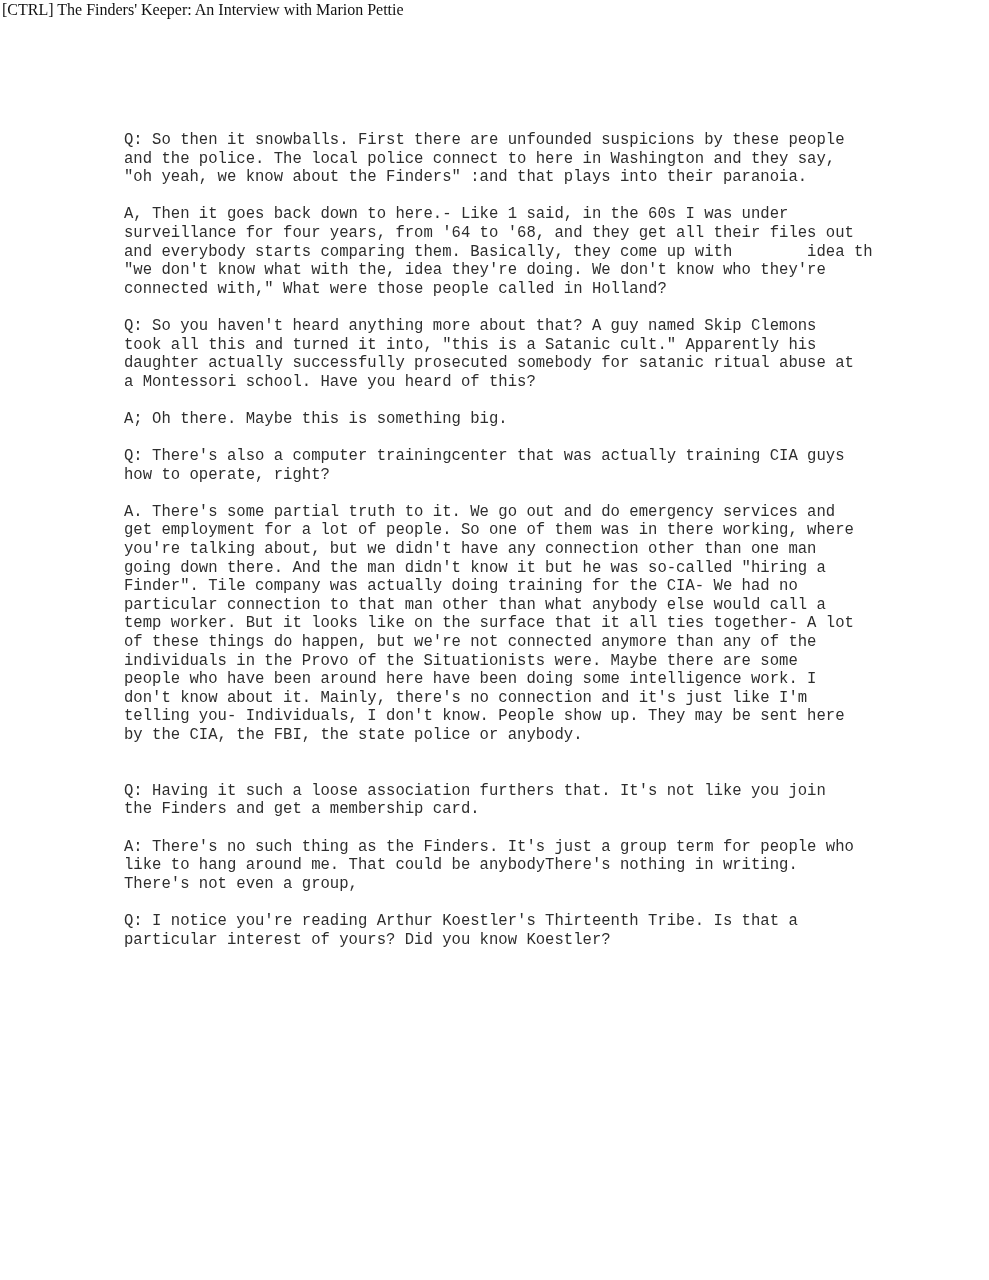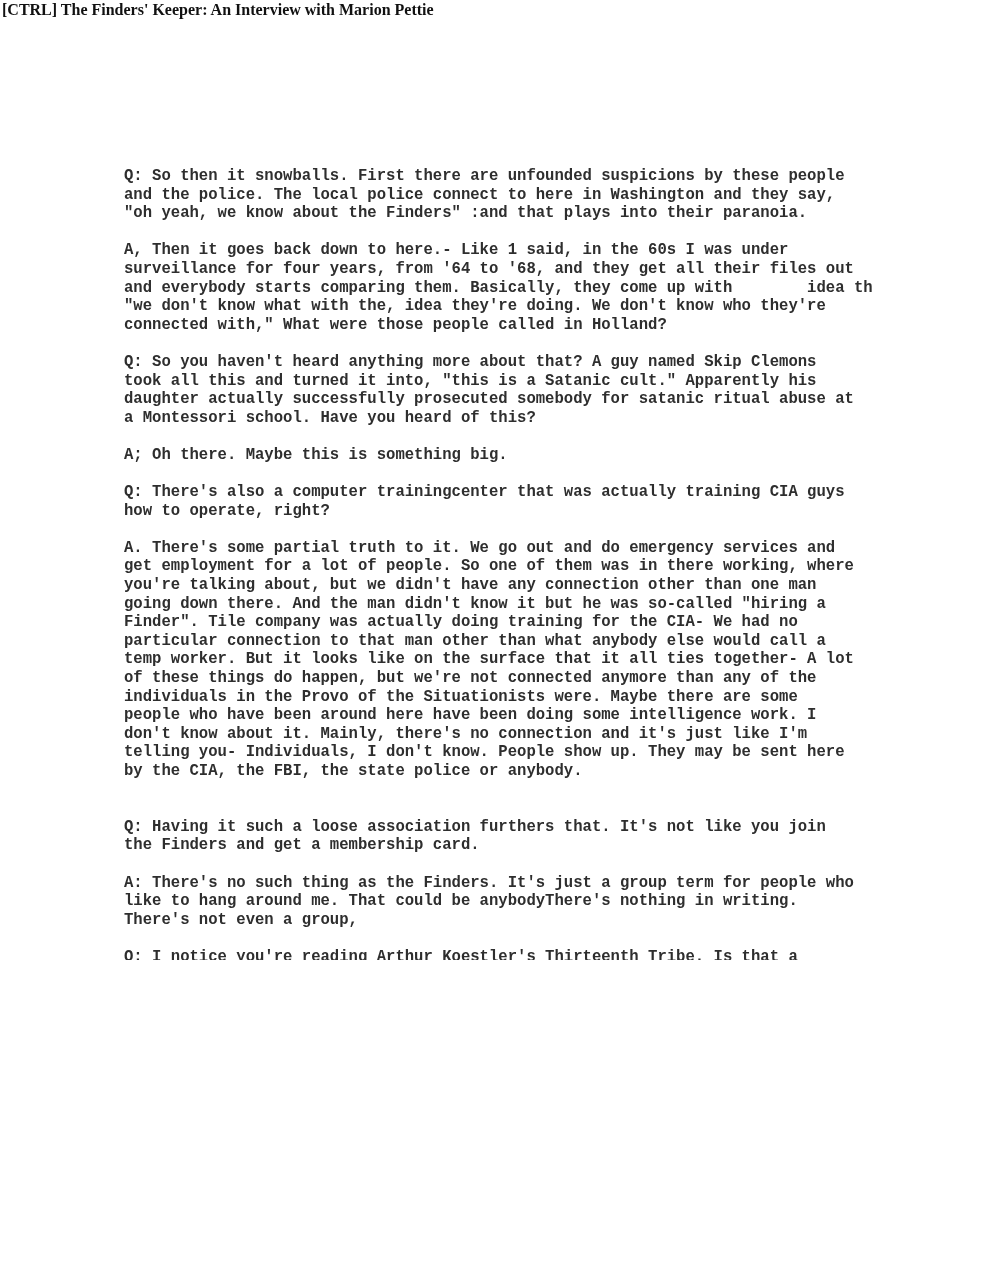--- a/index.html
+++ b/index.html
@@ -6,40 +6,38 @@
     margin: 0;
     padding: 0;
     background: #ffffff;
   }
   .page {
     position: relative;
     width: 989px;
     height: 960px;
     background: #ffffff;
     overflow: hidden;
-    font-weight: bold;
   }
   .doc-header {
     position: absolute;
     left: 2px;
     top: 1px;
     font-family: "Liberation Serif", serif;
     font-size: 16px;
     color: #111111;
     white-space: nowrap;
   }
   .doc-body {
     position: absolute;
     left: 124px;
     top: 131px;
     font-family: "Liberation Mono", "DejaVu Sans Mono", monospace;
     font-size: 15.6px;
     line-height: 18.6px;
     color: #2e2e2e;
-    margin-top: 36px;
   }
   .para {
     white-space: pre;
     margin: 0 0 18.6px 0;
   }
   .para.extra-gap {
     margin-bottom: 37.2px;
   }
   .doc-footer {
     position: absolute;

